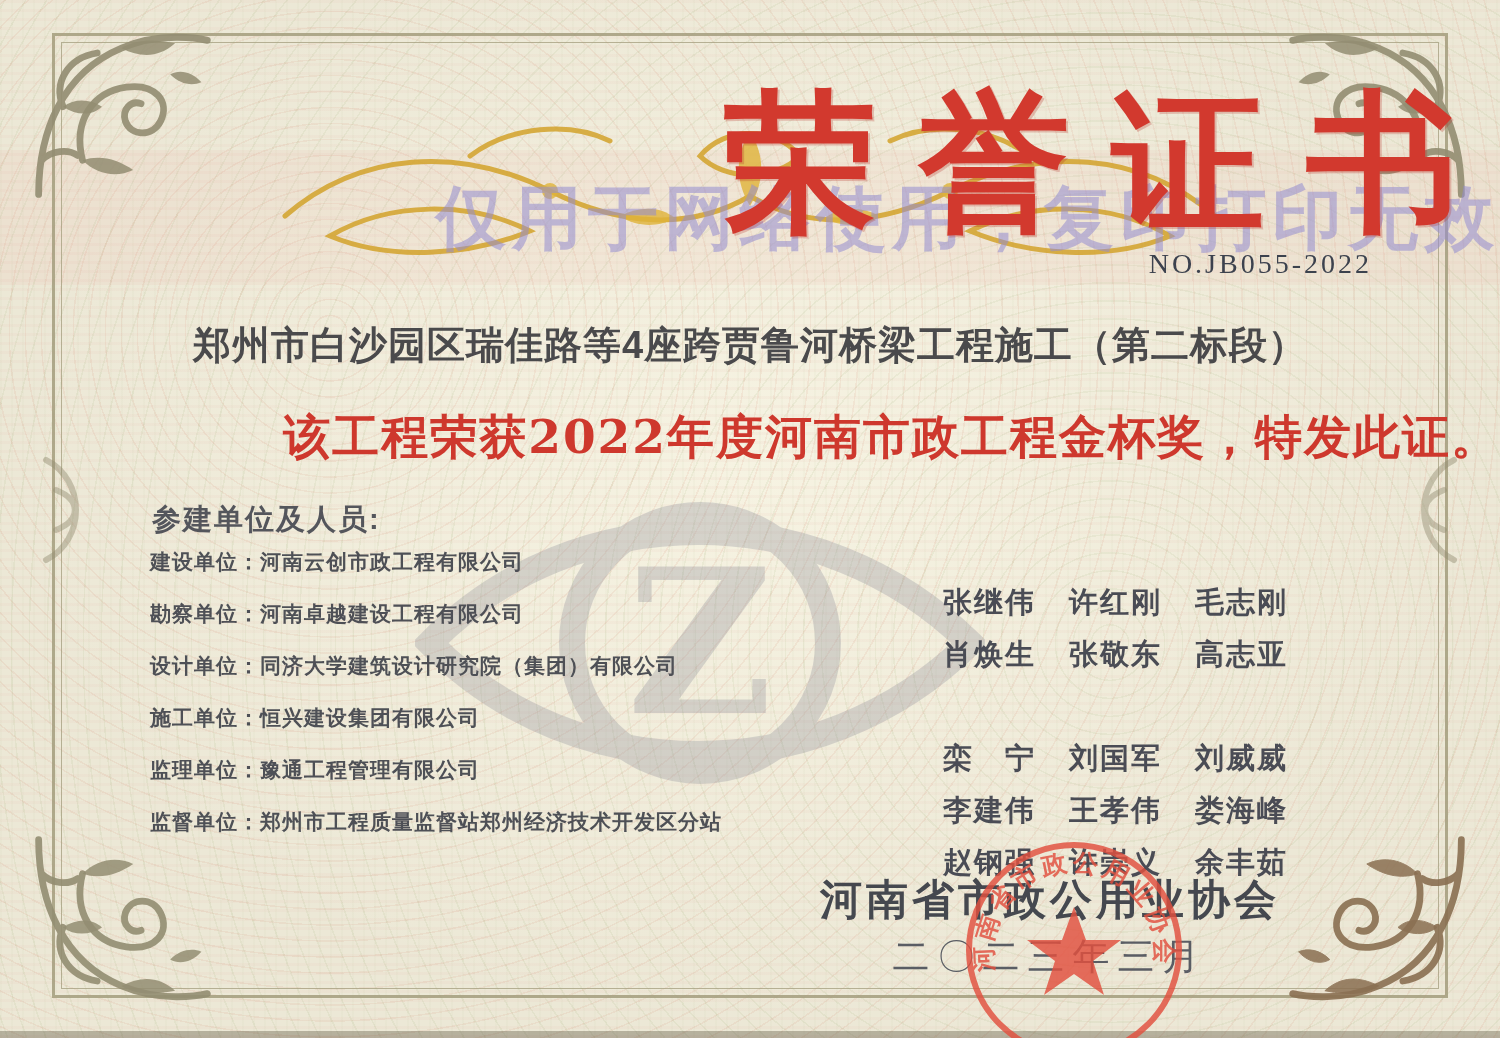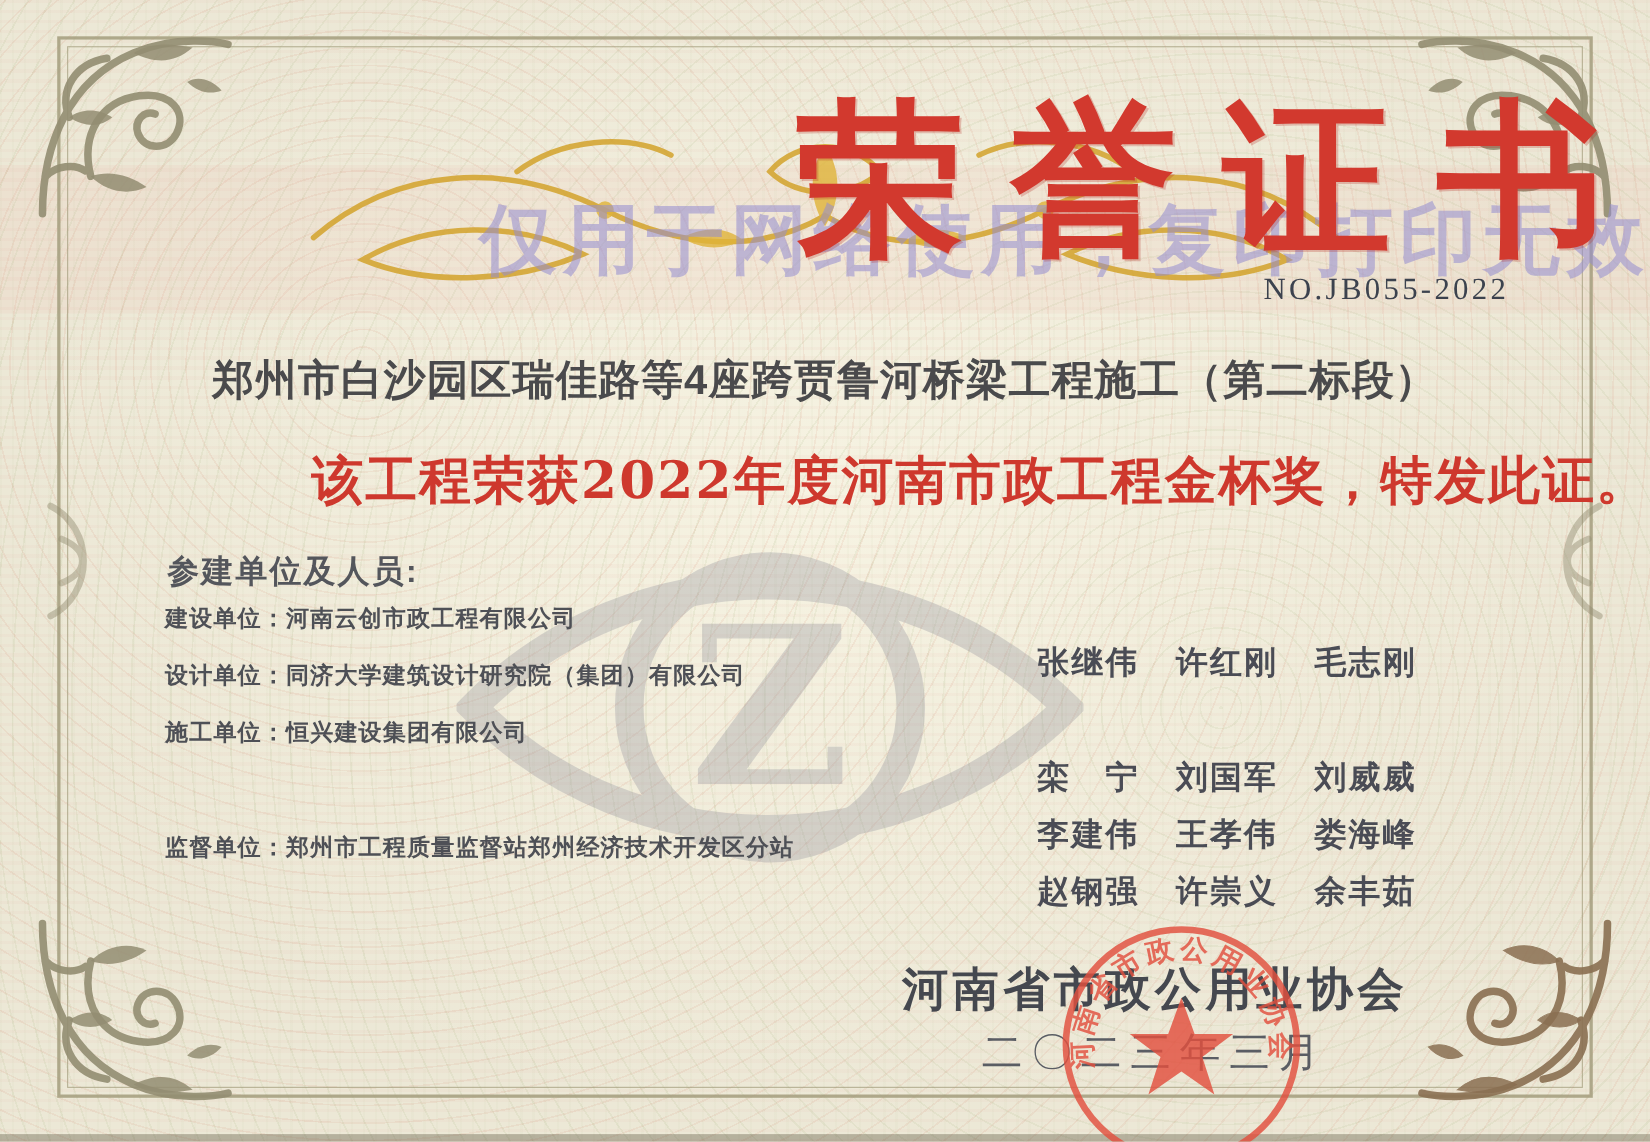--- a/index.html
+++ b/index.html
@@ -212,31 +212,40 @@
   <div class="rows">
     <div class="row">
       <span class="left"><span>建设单位：</span><span>河南云创市政工程有限公司</span></span>
       <span class="names">
         <span>张继伟</span>
         <span>许红刚</span>
         <span>毛志刚</span>
       </span>
     </div>
     <div class="row">
+      <span class="left"><span>勘察单位：</span><span>河南卓越建设工程有限公司</span></span>
+      <span class="names">
+        <span>肖焕生</span>
+        <span>张敬东</span>
+        <span>高志亚</span>
+      </span>
+    </div>
+    <div class="row">
       <span class="left"><span>设计单位：</span><span>同济大学建筑设计研究院（集团）有限公司</span></span>
     </div>
     <div class="row">
       <span class="left"><span>施工单位：</span><span>恒兴建设集团有限公司</span></span>
       <span class="names">
         <span>栾　宁</span>
         <span>刘国军</span>
         <span>刘威威</span>
       </span>
     </div>
     <div class="row">
+      <span class="left"><span>监理单位：</span><span>豫通工程管理有限公司</span></span>
       <span class="names">
         <span>李建伟</span>
         <span>王孝伟</span>
         <span>娄海峰</span>
       </span>
     </div>
     <div class="row">
       <span class="left"><span>监督单位：</span><span>郑州市工程质量监督站郑州经济技术开发区分站</span></span>
       <span class="names">
         <span>赵钢强</span>

